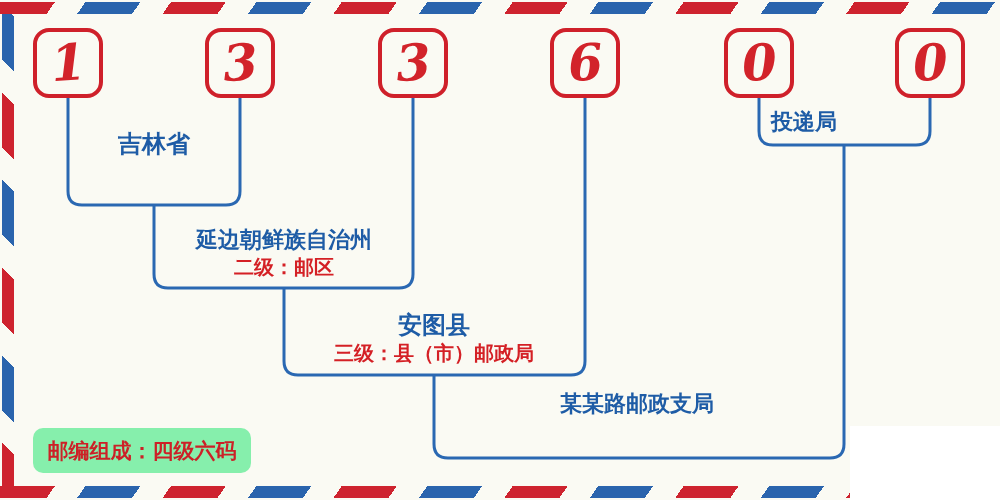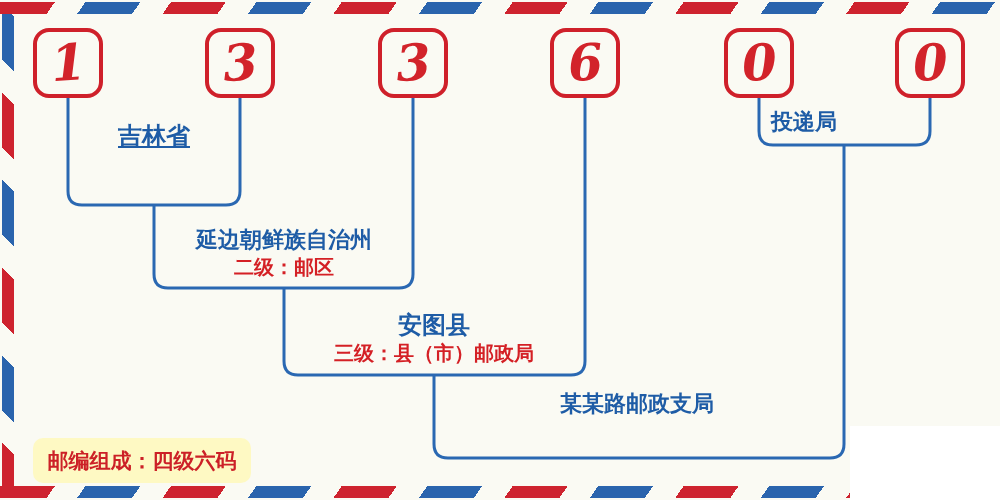--- a/index.html
+++ b/index.html
@@ -45,22 +45,22 @@
   .lbl{
     position:absolute;white-space:nowrap;text-align:center;
     transform:translate(-50%,-50%);font-weight:bold;
   }
   .lbl.blue{color:#1e5ca6;}
   .lbl.red{color:#d42025;}
   .fs24{font-size:24px;}
   .fs22{font-size:22px;}
   .fs20{font-size:20px;}
   .footer-badge{
-    position:absolute;left:33px;top:438px;width:218px;height:45px;
-    background:#fef9c3;border-radius:10px;
+    position:absolute;left:33px;top:428px;width:218px;height:45px;
+    background:#86efac;border-radius:10px;
     display:flex;align-items:center;justify-content:center;
   }
   .footer-badge span{color:#cc2127;font-weight:bold;font-size:21px;white-space:nowrap;}
 </style>
 </head>
 <body>
 
 <div class="canvas">
 
   <div class="stripe h top"></div>
@@ -91,21 +91,21 @@
   <div class="digit-box" style="left:550px;">
       <span>6</span>
     </div>
   <div class="digit-box" style="left:724px;">
       <span>0</span>
     </div>
   <div class="digit-box" style="left:895px;">
       <span>0</span>
     </div>
 
-  <div class="lbl blue fs24" style="left:154px;top:136px;text-decoration:underline;">吉林省</div>
+  <div class="lbl blue fs24" style="left:154px;top:144px;">吉林省</div>
 
   <div class="lbl blue fs22" style="left:284px;top:240px;">延边朝鲜族自治州</div>
   <div class="lbl red fs20" style="left:284px;top:267px;">二级：邮区</div>
 
   <div class="lbl blue fs24" style="left:434px;top:325px;">安图县</div>
   <div class="lbl blue fs22" style="left:637px;top:404px;">某某路邮政支局</div>
 
   <div class="lbl red fs20" style="left:434px;top:353px;">三级：县（市）邮政局</div>
 
   <div class="lbl blue fs22" style="left:804px;top:122px;">投递局</div>

